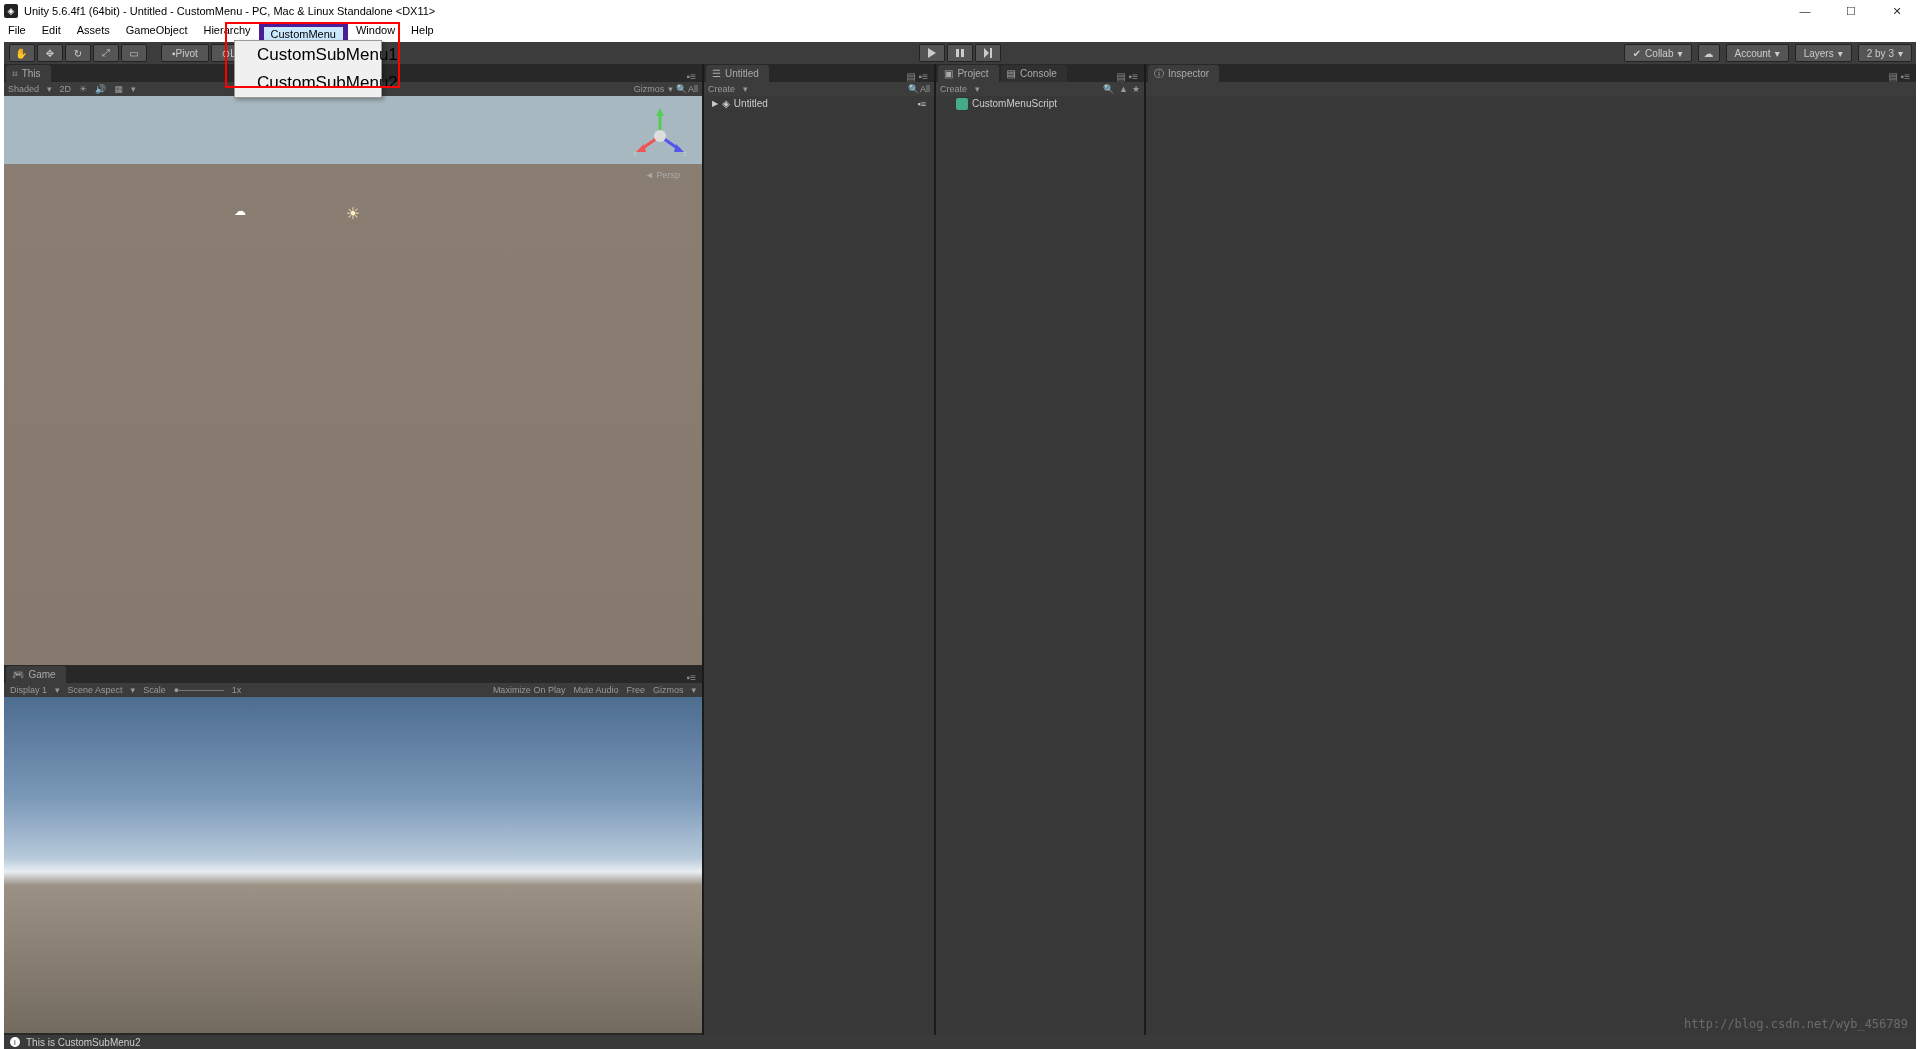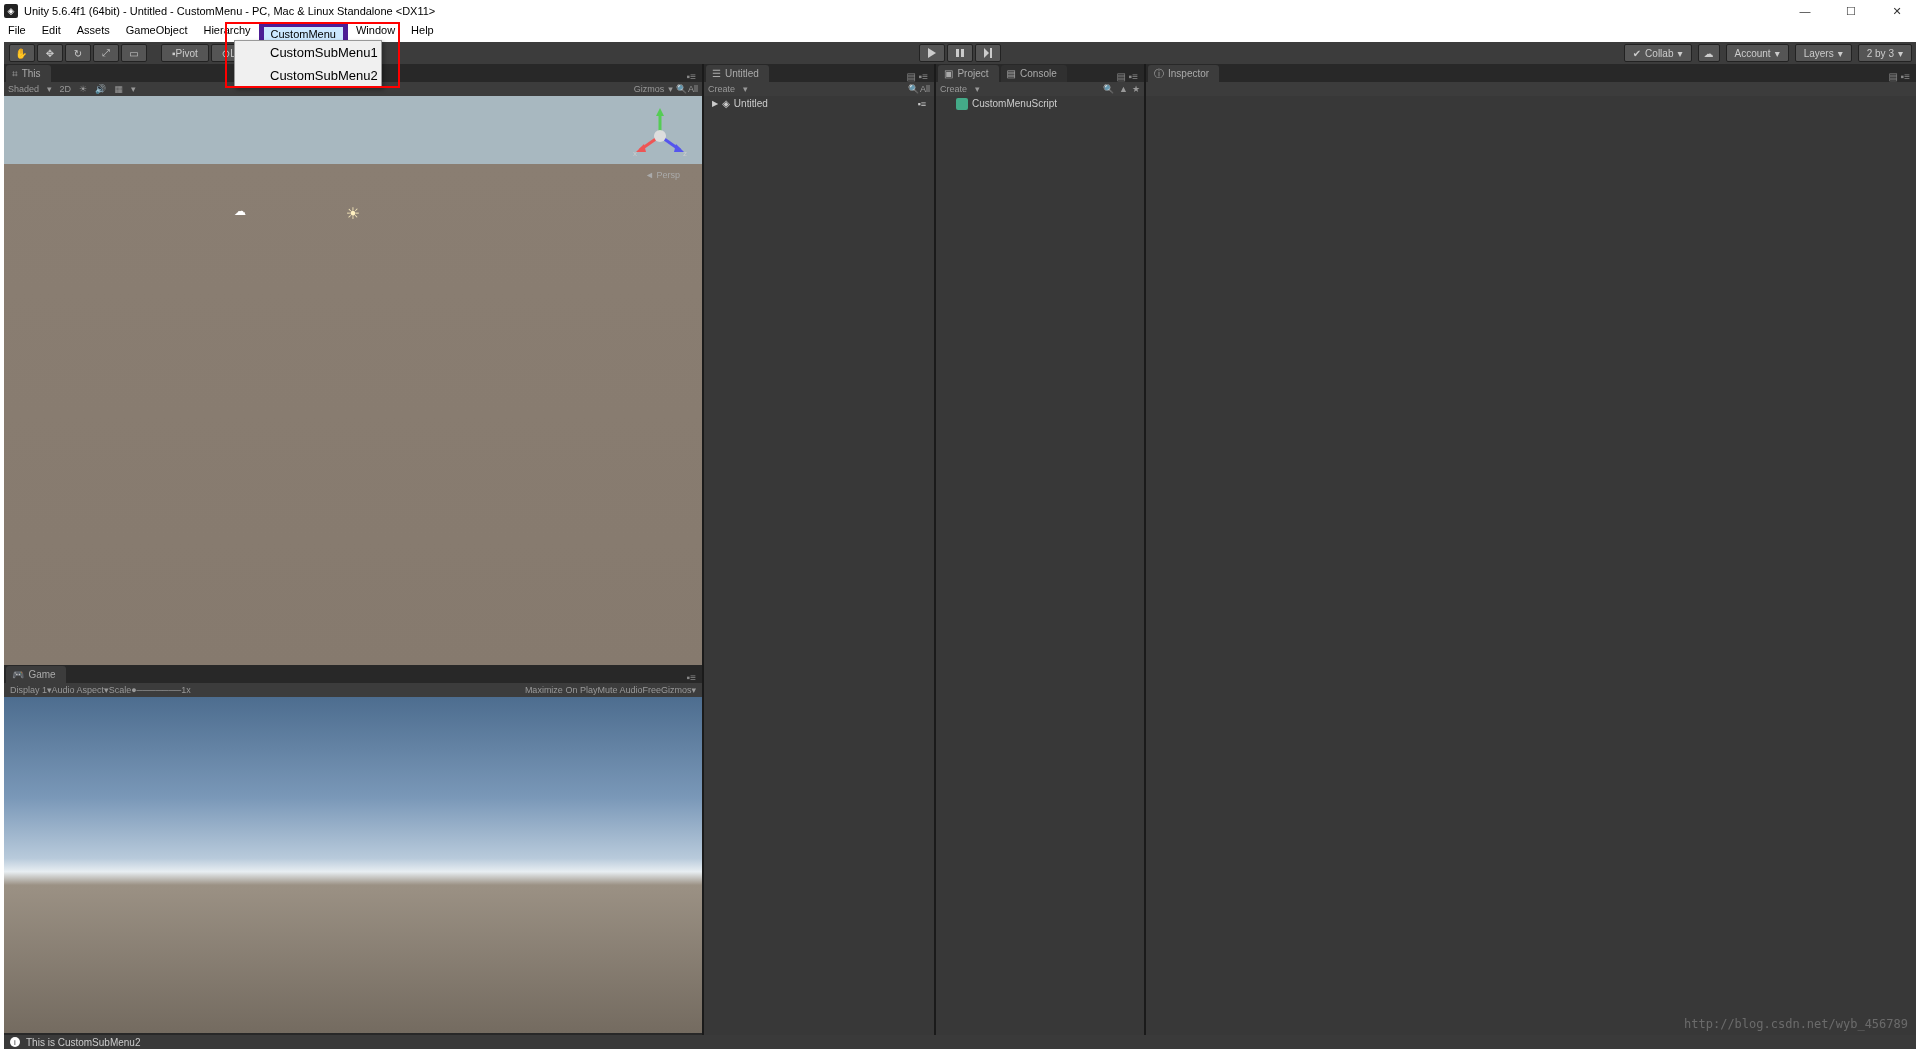--- a/index.html
+++ b/index.html
@@ -10,21 +10,21 @@
 .win-controls { position: absolute; right: 0; top: 0; display: flex; }
 .win-btn { width: 46px; height: 22px; display: flex; align-items: center; justify-content: center; font-size: 11px; color: #333; }
 
 .menubar { height: 20px; background: #fff; display: flex; align-items: flex-start; font-size: 11px; }
 .menu-item { padding: 2px 8px; cursor: default; }
 .menu-item.active { background: #cce8ff; border: 5px solid #4c1d95; padding: 1px 7px; }
 
 .highlight-box { position: absolute; left: 225px; top: 22px; width: 175px; height: 66px; border: 2px solid #f00; pointer-events: none; z-index: 100; }
 
 .dropdown { position: absolute; left: 234px; top: 40px; width: 148px; background: #f0f0f0; border: 1px solid #999; box-shadow: 2px 2px 4px rgba(0,0,0,0.3); z-index: 50; }
-.dropdown-item { padding: 4px 35px; font-size: 13px; }
+.dropdown-item { padding: 4px 22px; font-size: 17px; }
 
 .dark-area { position: absolute; top: 42px; left: 4px; right: 4px; bottom: 14px; background: #282828; }
 
 .toolbar { height: 22px; background: #3c3c3c; display: flex; align-items: center; padding: 0 4px; }
 .tool-group { display: flex; gap: 0; }
 .tool-btn { width: 26px; height: 18px; background: #555; border: 1px solid #222; border-radius: 2px; margin: 0 1px; display: flex; align-items: center; justify-content: center; color: #ccc; font-size: 10px; }
 .tool-btn.wide { width: auto; padding: 0 10px; font-size: 10px; }
 .toolbar-center { position: absolute; left: 50%; transform: translateX(-50%); display: flex; gap: 2px; }
 .play-btn { width: 26px; height: 18px; background: #555; border: 1px solid #222; border-radius: 2px; display: flex; align-items: center; justify-content: center; color: #ccc; }
 .toolbar-right { margin-left: auto; display: flex; gap: 6px; }
@@ -44,21 +44,21 @@
 
 .scene-view { flex: 1; background: linear-gradient(#a8b8c0 0%, #a8b8c0 12%, #8a7e72 12%, #867a6e 100%); position: relative; overflow: hidden; }
 .scene-gizmo { position: absolute; right: 12px; top: 10px; width: 60px; height: 60px; }
 .scene-persp { position: absolute; right: 22px; top: 74px; font-size: 9px; color: #aaa; }
 .scene-persp::before { content: "◄ "; }
 .scene-light { position: absolute; left: 340px; top: 108px; width: 18px; height: 18px; color: #fff0c0; font-size: 16px; text-align: center; }
 .scene-cloud { position: absolute; left: 230px; top: 108px; color: #fff; font-size: 12px; }
 
 .game-view-wrap { height: 370px; }
 .game-view { height: 336px; background: linear-gradient(#4d6d8f 0%, #7a98b8 30%, #b8cadb 48%, #e8eef2 52%, #9b9184 56%, #746b60 100%); }
-.game-bar { height: 14px; background: #3c3c3c; font-size: 9px; color: #999; display: flex; align-items: center; padding: 0 6px; gap: 0; }
+.game-bar { height: 14px; background: #3c3c3c; font-size: 9px; color: #999; display: flex; align-items: center; padding: 0 6px; gap: 8px; }
 .game-bar .stretch { flex: 1; }
 
 .panel-body { background: #383838; height: calc(100% - 32px); }
 .hier-row { padding: 2px 8px; font-size: 10px; color: #ccc; display: flex; align-items: center; gap: 4px; }
 .hier-row .tri { font-size: 8px; }
 .proj-row { padding: 2px 8px 2px 20px; font-size: 10px; color: #ccc; display: flex; align-items: flex-start; gap: 4px; }
 .cs-icon { width: 12px; height: 12px; background: #4a8; border-radius: 2px; display: inline-block; }
 
 .statusbar { position: absolute; bottom: 0; left: 4px; right: 4px; height: 14px; background: #3a3a3a; font-size: 10px; color: #ccc; display: flex; align-items: center; padding: 0 6px; gap: 6px; }
 .status-icon { width: 10px; height: 10px; background: #fff; border-radius: 50%; display: flex; align-items: center; justify-content: center; color: #333; font-size: 8px; }
@@ -189,21 +189,21 @@
         <div class="panel-tab-bar">
           <div class="panel-tab">
             <span>🎮</span>
             <span>Game</span>
           </div>
           <div style="margin-left:auto;color:#888;font-size:10px;padding-right:6px">▪≡</div>
         </div>
         <div class="game-bar">
           <span>Display 1</span>
             <span>▾</span>
-          <span>Audio Aspect</span>
+          <span>Scene Aspect</span>
             <span>▾</span>
           <span>Scale</span>
           <span>●───────</span>
           <span>1x</span>
           <div class="stretch"></div>
           <span>Maximize On Play</span>
           <span>Mute Audio</span>
           <span>Free</span>
           <span>Gizmos</span>
             <span>▾</span>

